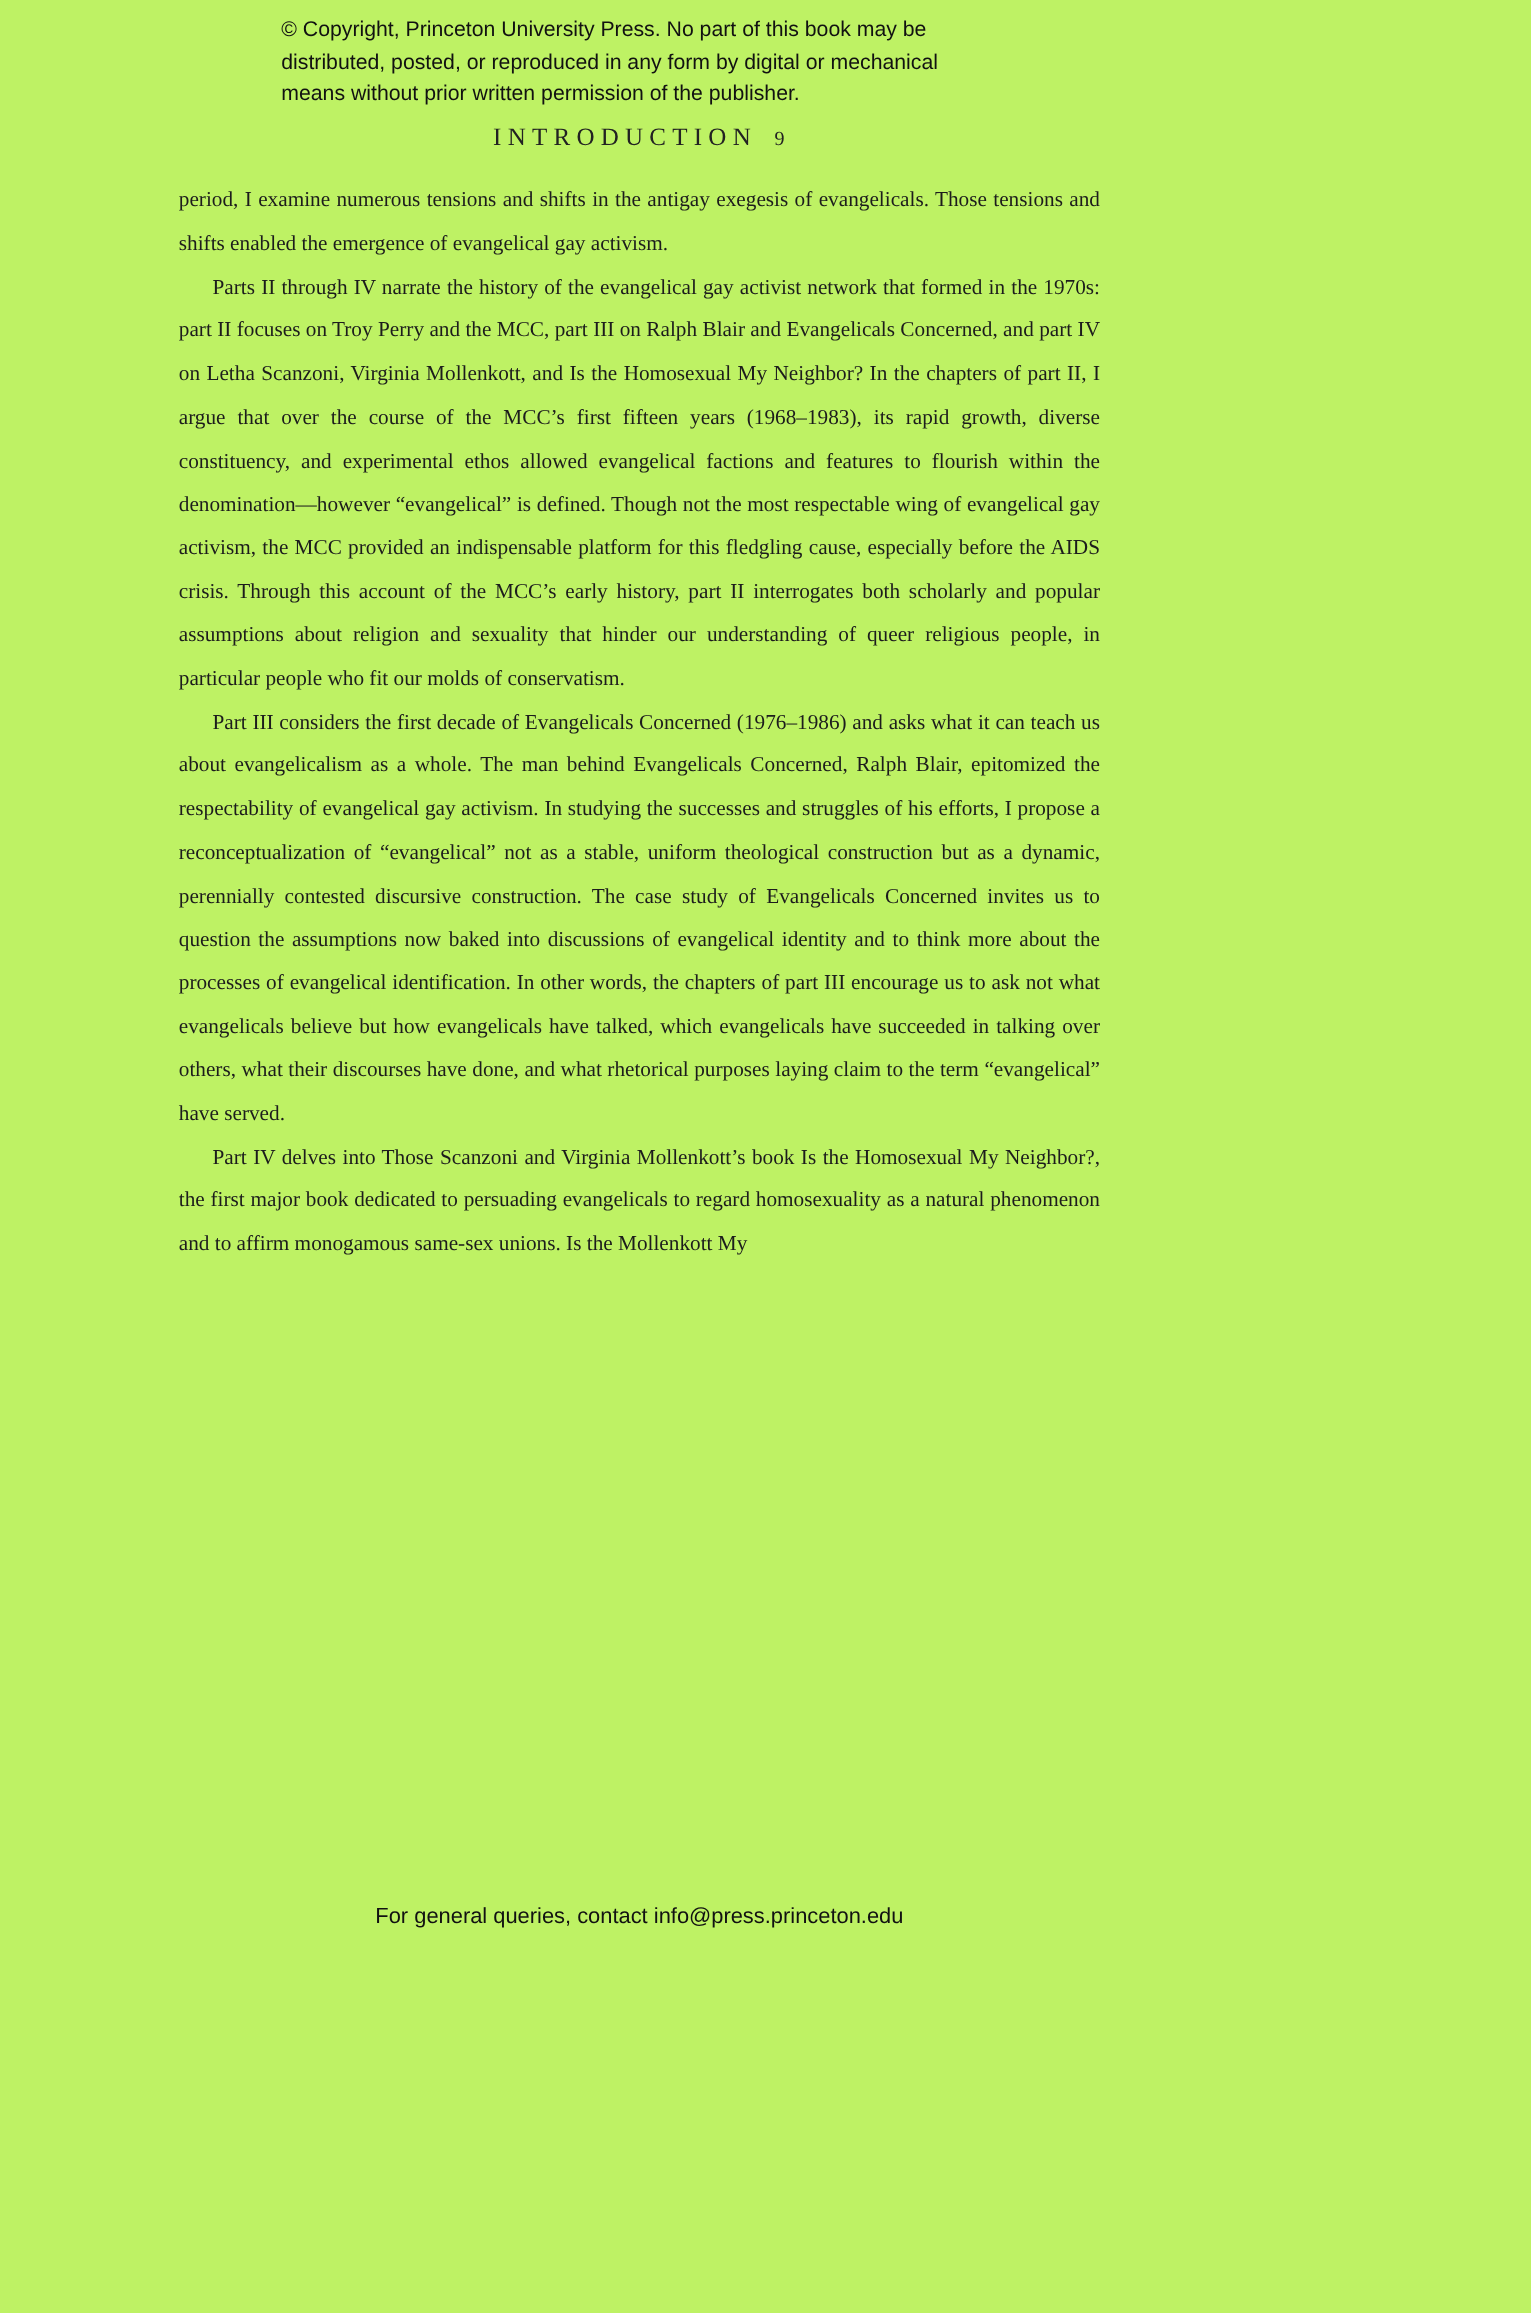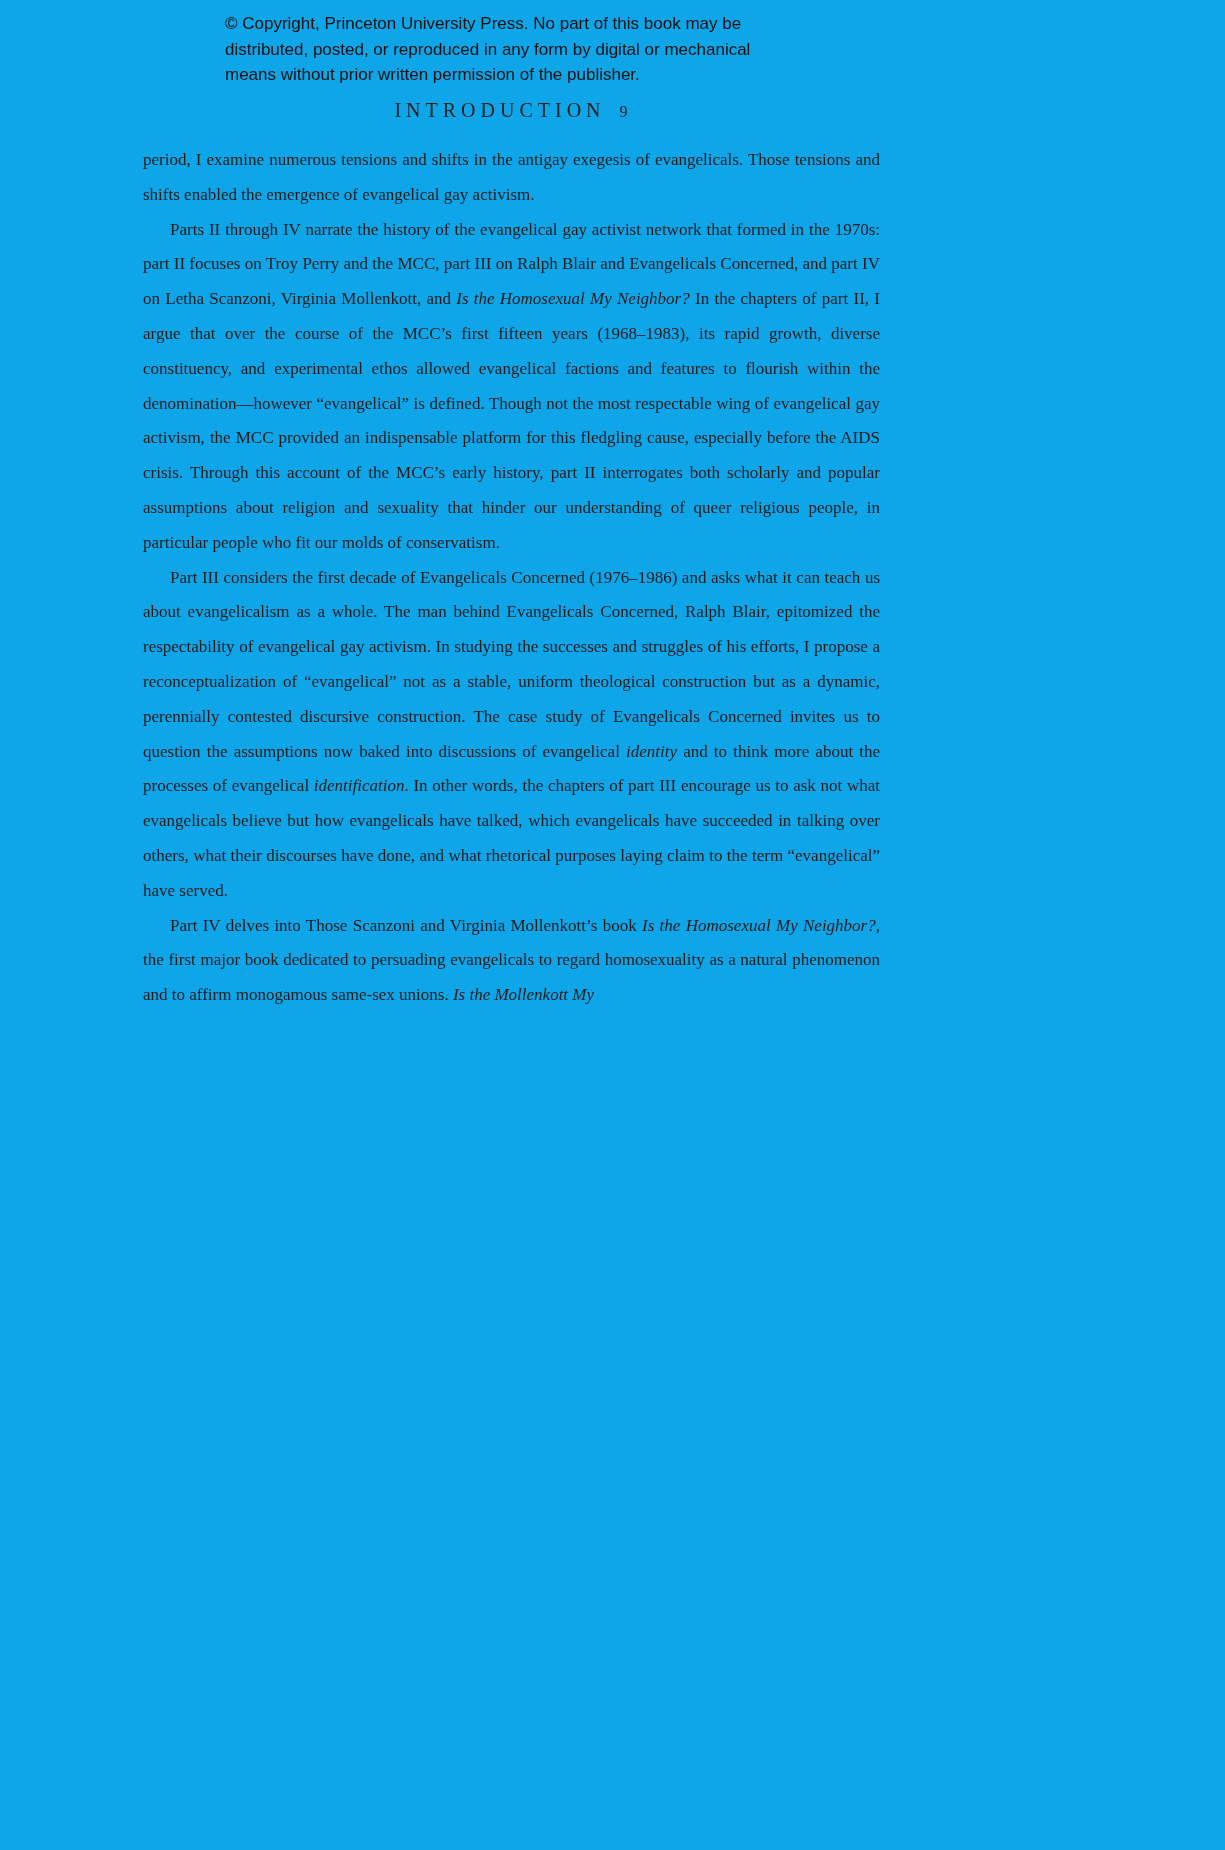--- a/index.html
+++ b/index.html
@@ -4,21 +4,21 @@
 <style>
   html, body {
     margin: 0;
     padding: 0;
     background: #ffffff;
   }
   .page {
     position: relative;
     width: 1225px;
     height: 1850px;
-    background: #0ea5e9;
+    background: #bef264;
     color: #1b1b1b;
     overflow: hidden;
   }
   .copyright {
     position: absolute;
     top: 11px;
     left: 225px;
     width: 640px;
     font-family: "Liberation Sans", sans-serif;
     font-size: 17px;
@@ -60,21 +60,20 @@
     -webkit-hyphens: auto;
   }
   .body-text p {
     margin: 0;
     padding: 0;
   }
   .body-text p.indent {
     text-indent: 27px;
   }
   .italic {
-    font-style: italic;
   }
   .footer {
     position: absolute;
     top: 1522px;
     left: 143px;
     width: 737px;
     text-align: center;
     font-family: "Liberation Sans", sans-serif;
     font-size: 17.5px;
     color: #111111;
@@ -93,14 +92,15 @@
     <span class="header-title">INTRODUCTION</span><span class="header-page-number">9</span>
   </div>
 
   <div class="body-text">
       <p class=""><span>period, I examine numerous tensions and shifts in the antigay exegesis of evangelicals. Those tensions and shifts enabled the emergence of evangelical gay activism.</span></p>
       <p class="indent"><span>Parts II through IV narrate the history of the evangelical gay activist network that formed in the 1970s: part II focuses on Troy Perry and the MCC, part III on Ralph Blair and Evangelicals Concerned, and part IV on Letha Scanzoni, Virginia Mollenkott, and </span><span class="italic">Is the Homosexual My Neighbor?</span><span> In the chapters of part II, I argue that over the course of the MCC’s first fifteen years (1968–1983), its rapid growth, diverse constituency, and experimental ethos allowed evangelical factions and features to flourish within the denomination—however “evangelical” is defined. Though not the most respectable wing of evangelical gay activism, the MCC provided an indispensable platform for this fledgling cause, especially before the AIDS crisis. Through this account of the MCC’s early history, part II interrogates both scholarly and popular assumptions about religion and sexuality that hinder our understanding of queer religious people, in particular people who fit our molds of conservatism.</span></p>
       <p class="indent"><span>Part III considers the first decade of Evangelicals Concerned (1976–1986) and asks what it can teach us about evangelicalism as a whole. The man behind Evangelicals Concerned, Ralph Blair, epitomized the respectability of evangelical gay activism. In studying the successes and struggles of his efforts, I propose a reconceptualization of “evangelical” not as a stable, uniform theological construction but as a dynamic, perennially contested discursive construction. The case study of Evangelicals Concerned invites us to question the assumptions now baked into discussions of evangelical </span><span class="italic">identity</span><span> and to think more about the processes of evangelical </span><span class="italic">identification</span><span>. In other words, the chapters of part III encourage us to ask not what evangelicals believe but how evangelicals have talked, which evangelicals have succeeded in talking over others, what their discourses have done, and what rhetorical purposes laying claim to the term “evangelical” have served.</span></p>
       <p class="indent"><span>Part IV delves into Those Scanzoni and Virginia Mollenkott’s book </span><span class="italic">Is the Homosexual My Neighbor?</span><span>, the first major book dedicated to persuading evangelicals to regard homosexuality as a natural phenomenon and to affirm monogamous same-sex unions. </span><span class="italic">Is the Mollenkott My</span></p>
     </div>
 
+  <div class="footer">For general queries, contact info@press.princeton.edu</div>
 
 </div>
 
 </body></html>

